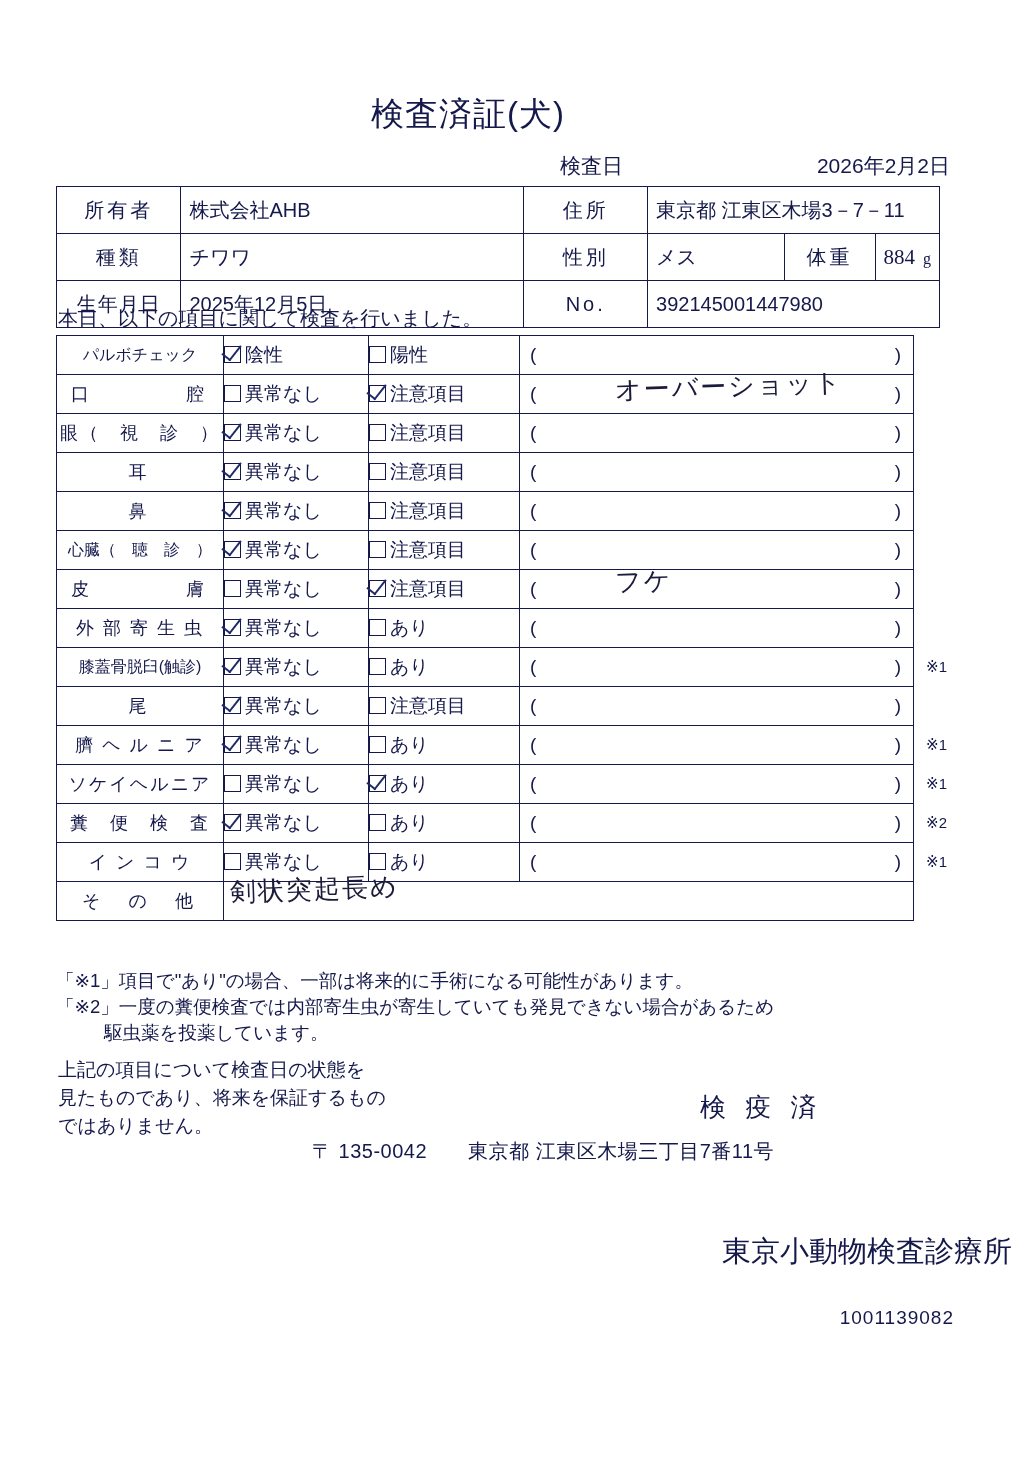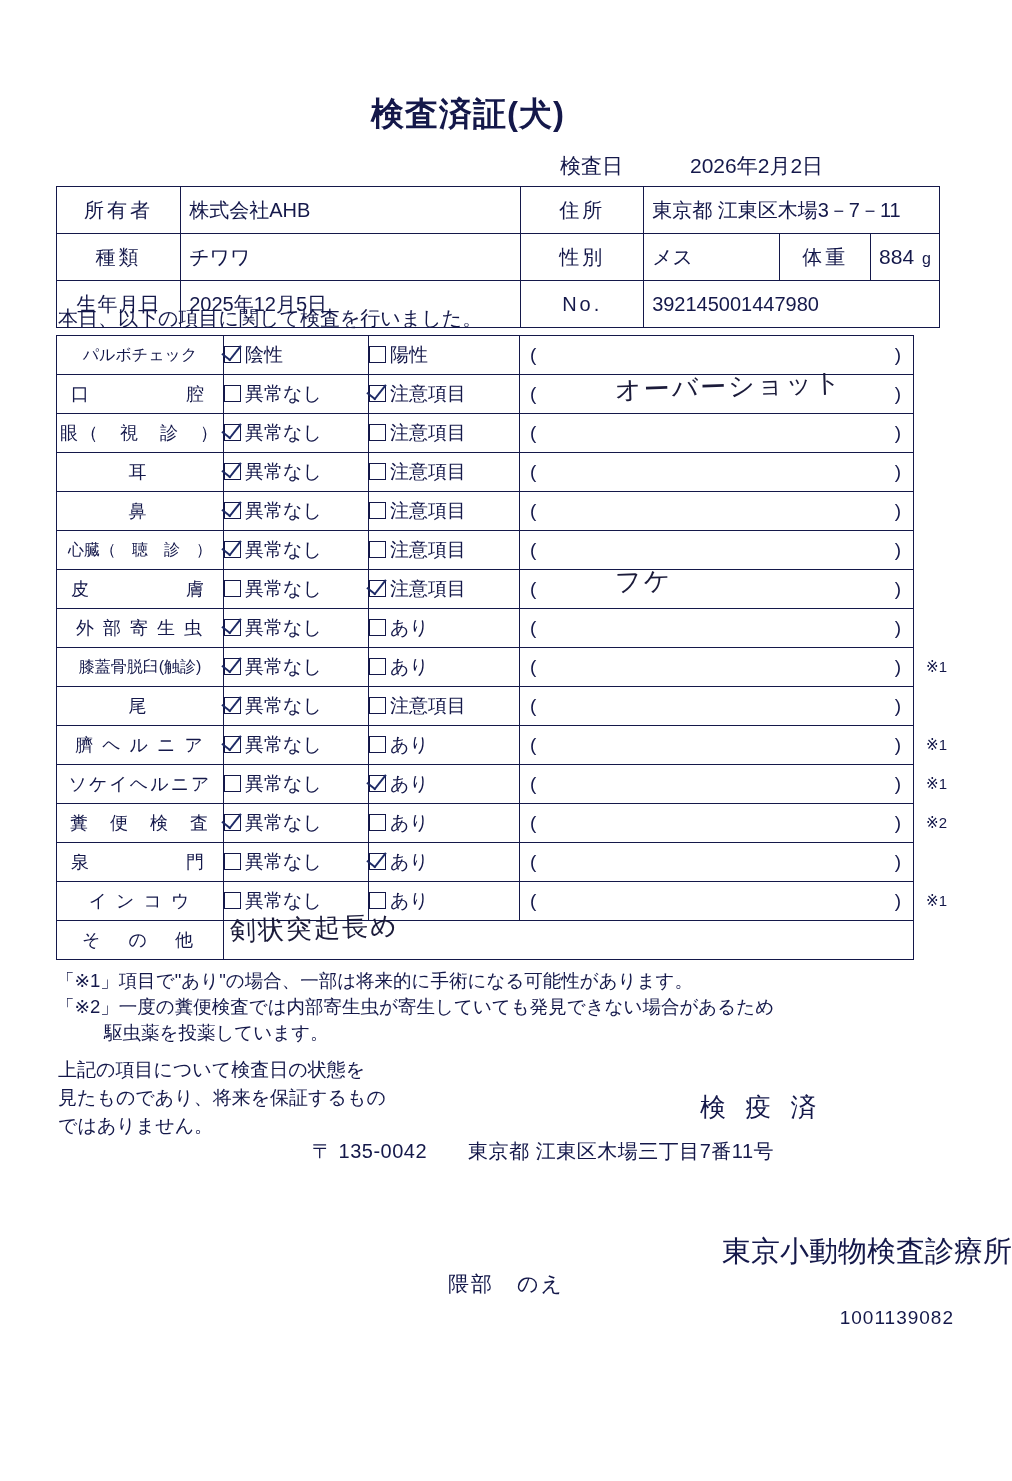--- a/index.html
+++ b/index.html
@@ -23,36 +23,36 @@
   }
   
   .title {
     position: absolute;
     top: 92px;
     left: 0;
     width: 936px;
     text-align: center;
     font-size: 33px;
     letter-spacing: 1px;
-    font-weight: 700;
+    font-weight: 400;
     color: #14184a;
   }
   
   .exam-date-row {
     position: absolute;
     top: 152px;
     left: 560px;
     width: 390px;
     height: 28px;
     font-size: 21px;
     display: flex;
     align-items: center;
   }
   .exam-date-label { width: 130px; }
-  .exam-date-value { flex: 1; }
+  .exam-date-value { flex: 1; text-align: right; }
 
   
   .info-table {
     position: absolute;
     left: 56px;
     top: 186px;
     width: 884px;
     border-collapse: collapse;
     font-size: 20px;
   }
@@ -66,20 +66,21 @@
     text-align: center;
     width: 108px;
     letter-spacing: 3px;
   }
   .cell-label.wide { letter-spacing: 1px; }
   .cell-value { padding-left: 12px; margin-top: 23px; }
   .weight-val {
     display: flex;
     justify-content: flex-end;
     align-items: baseline;
+    font-family: Liberation Serif, serif;
   }
   .weight-num { font-size: 21px; }
   .weight-unit { font-size: 16px; margin-left: 8px; }
 
   
   .intro {
     position: absolute;
     left: 58px;
     top: 305px;
     font-size: 20px;
@@ -461,35 +462,20 @@
               <span class="box"></span>
               <span>あり</span>
             </span></td>
           <td class="c-paren">
             <span class="paren-l">(</span>
             <span class="paren-r">)</span>
             <span class="note-mark" style="right: -34px; top: 50%; transform: translateY(-50%);">※2</span>
           </td>
         </tr>
         <tr>
-          <td class="c-name spread">泉　　　　門</td>
-          <td class="c-opt1"><span class="opt">
-              <span class="box"></span>
-              <span>異常なし</span>
-            </span></td>
-          <td class="c-opt2"><span class="opt">
-              <span class="box checked"></span>
-              <span>あり</span>
-            </span></td>
-          <td class="c-paren">
-            <span class="paren-l">(</span>
-            <span class="paren-r">)</span>
-          </td>
-        </tr>
-        <tr>
           <td class="c-name spread2">イ ン コ ウ</td>
           <td class="c-opt1"><span class="opt">
               <span class="box"></span>
               <span>異常なし</span>
             </span></td>
           <td class="c-opt2"><span class="opt">
               <span class="box"></span>
               <span>あり</span>
             </span></td>
           <td class="c-paren">
@@ -515,16 +501,15 @@
 
   <div class="disclaimer">
     <div>上記の項目について検査日の状態を</div>
     <div>見たものであり、将来を保証するもの</div>
     <div>ではありません。</div>
   </div>
 
   <div class="stamp">検 疫 済</div>
   <div class="addr">〒 135-0042　　東京都 江東区木場三丁目7番11号</div>
   <div class="clinic">東京小動物検査診療所</div>
-  <div class="doctor">隈部　のえ</div>
   <div class="serial">1001139082</div>
 
 </div>
 
 </body></html>

